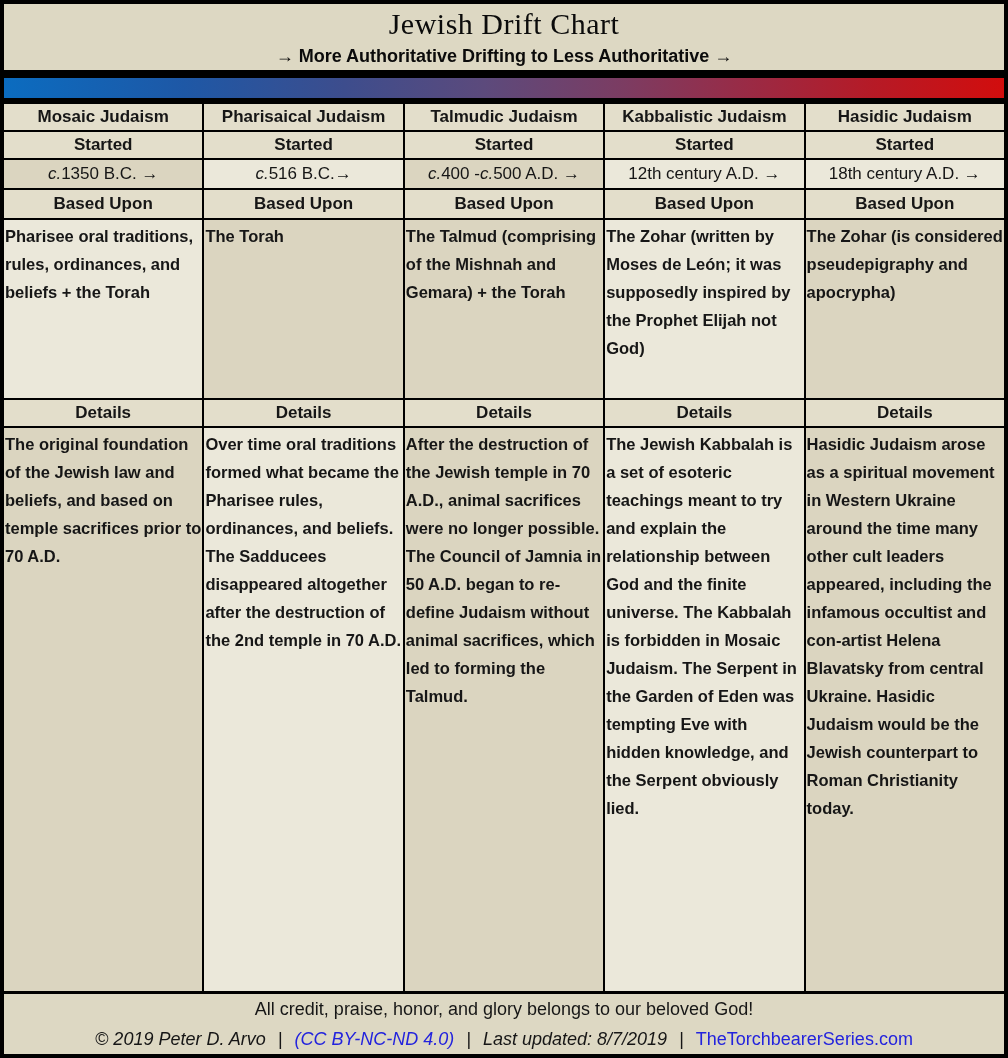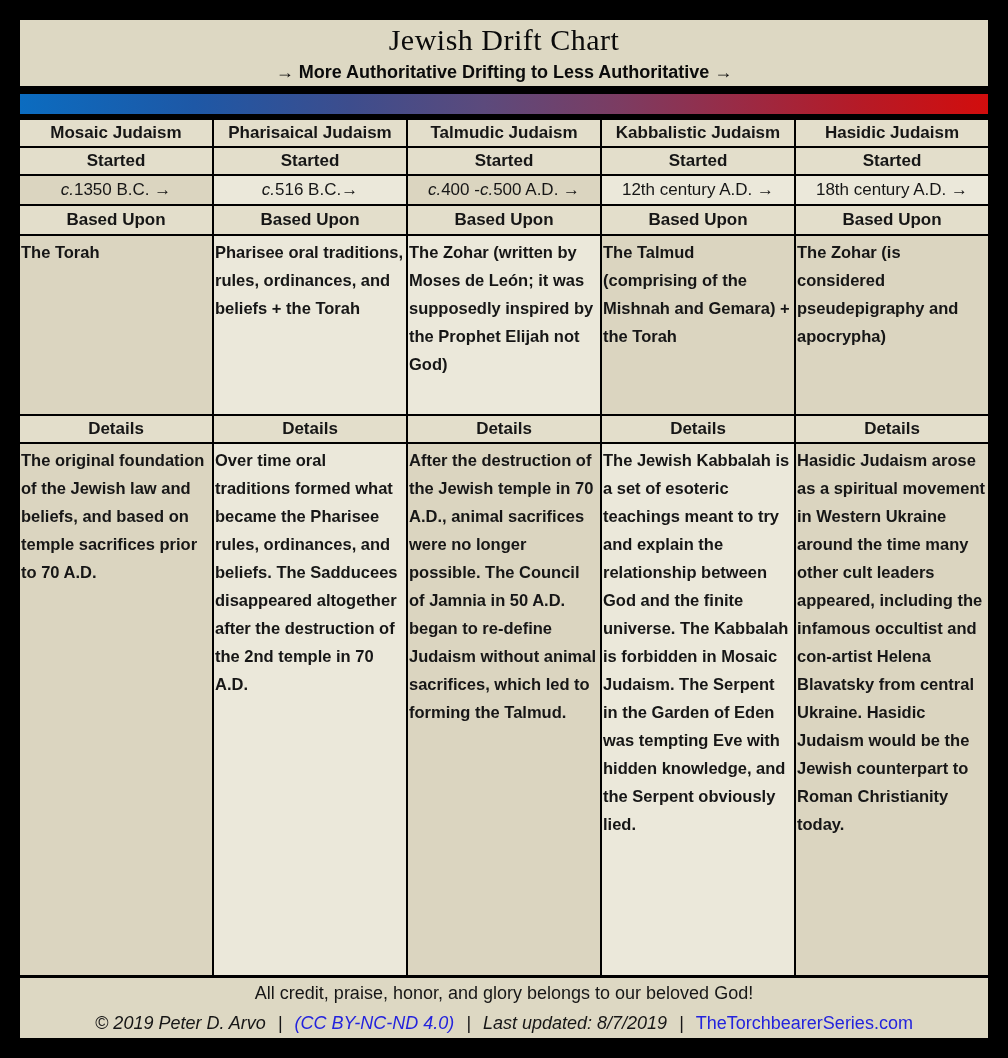--- a/index.html
+++ b/index.html
@@ -1,18 +1,18 @@
 <!DOCTYPE html>
 <html><head>
 <meta charset="utf-8">
 <style>
   html,body{margin:0;padding:0;background:#000;}
   .chart{
     box-sizing:border-box;width:1008px;height:1058px;background:#000;
-    padding:20px;display:flex;flex-direction:column;
+    padding:4px;display:flex;flex-direction:column;
     font-family:"Liberation Sans",sans-serif;color:#161616;
   }
   .title-area{
     height:66px;background:#ddd8c3;margin-bottom:8px;
     display:flex;flex-direction:column;align-items:center;justify-content:center;gap:5px;
   }
   .title{font-family:"Liberation Serif","DejaVu Serif",serif;font-size:30px;letter-spacing:.5px;color:#0b0b0b;}
   .subtitle{font-weight:600;font-size:18px;color:#0b0b0b;}
   .gradient-bar{
     height:20px;margin-bottom:6px;
@@ -74,24 +74,24 @@
     <div class="cell date dark"><i>c.</i> 400 - <i>c.</i> 500 A.D. →</div>
     <div class="cell date light">12th century A.D. →</div>
     <div class="cell date light">18th century A.D. →</div>
 
     <div class="cell label">Based Upon</div>
     <div class="cell label">Based Upon</div>
     <div class="cell label">Based Upon</div>
     <div class="cell label">Based Upon</div>
     <div class="cell label">Based Upon</div>
 
+    <div class="cell content light">Pharisee oral traditions, rules, ordinances, and beliefs + the Torah</div>
     <div class="cell content dark">The Torah</div>
-    <div class="cell content light">Pharisee oral traditions, rules, ordinances, and beliefs + the Torah</div>
+    <div class="cell content dark">The Talmud (comprising of the Mishnah and Gemara) + the Torah</div>
     <div class="cell content light">The Zohar (written by Moses de León; it was supposedly inspired by the Prophet Elijah not God)</div>
-    <div class="cell content dark">The Talmud (comprising of the Mishnah and Gemara) + the Torah</div>
     <div class="cell content dark">The Zohar (is considered pseudepigraphy and apocrypha)</div>
 
     <div class="cell label">Details</div>
     <div class="cell label">Details</div>
     <div class="cell label">Details</div>
     <div class="cell label">Details</div>
     <div class="cell label">Details</div>
 
     <div class="cell content dark">The original foundation of the Jewish law and beliefs, and based on temple sacrifices prior to 70 A.D.</div>
     <div class="cell content light">Over time oral traditions formed what became the Pharisee rules, ordinances, and beliefs. The Sadducees disappeared altogether after the destruction of the 2nd temple in 70 A.D.</div>

